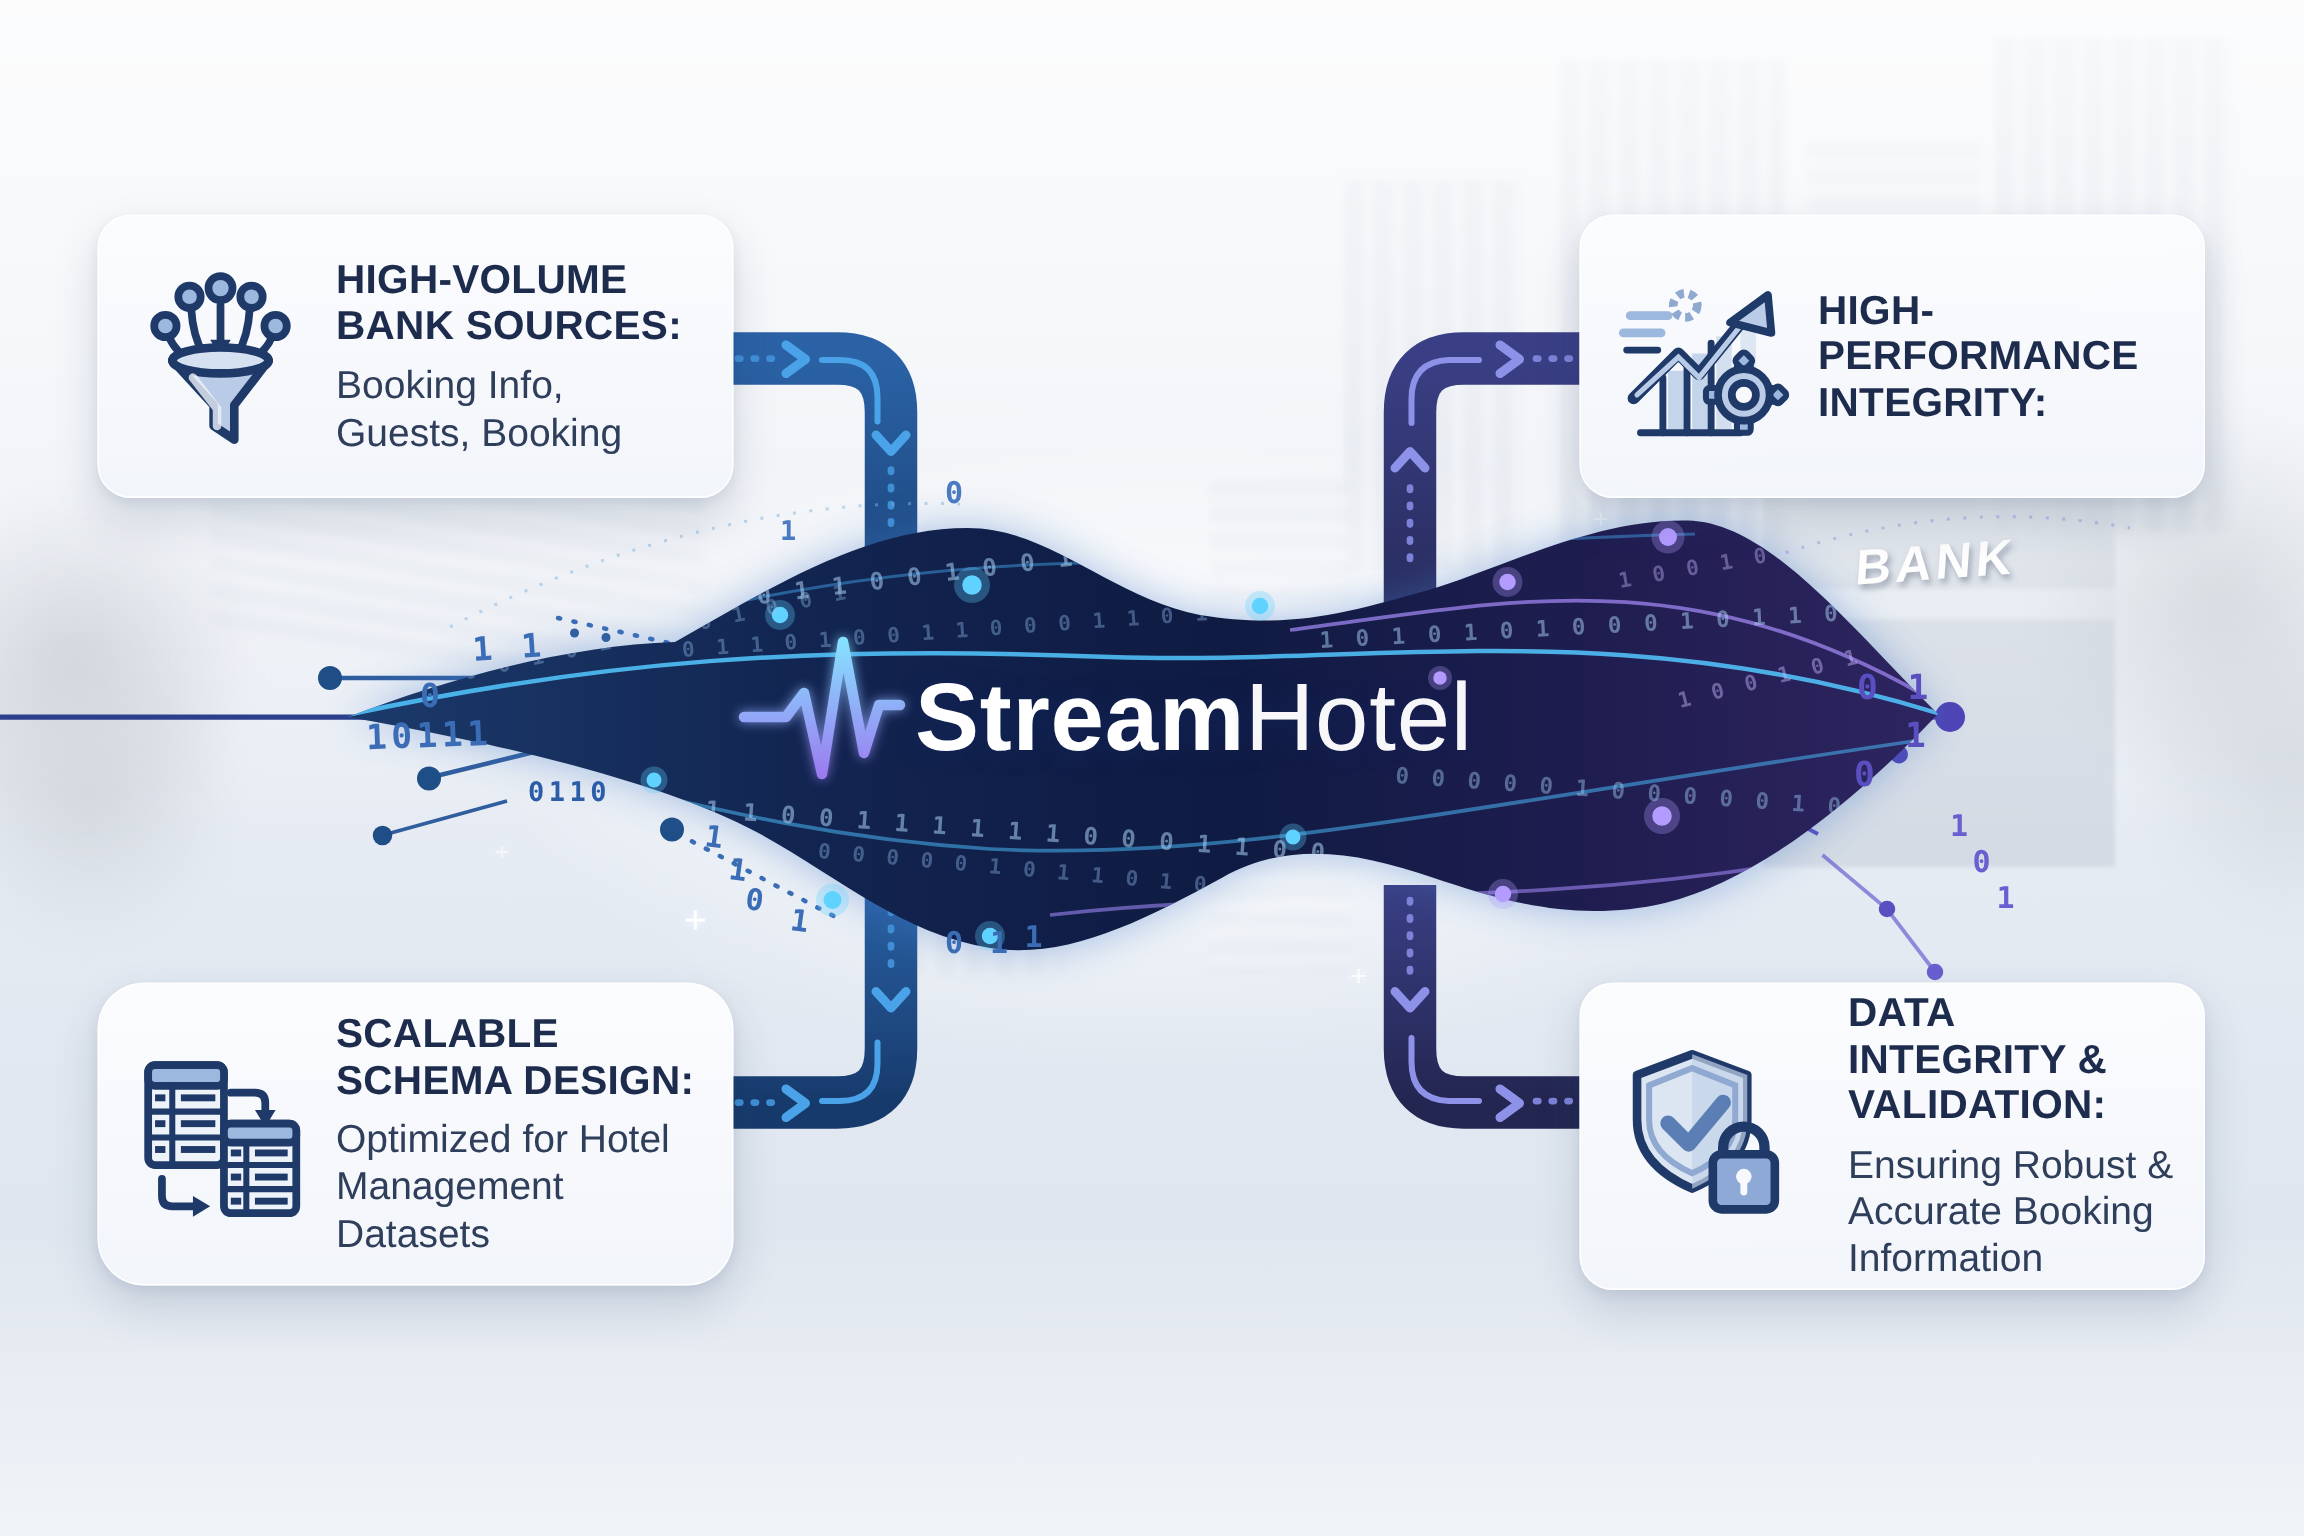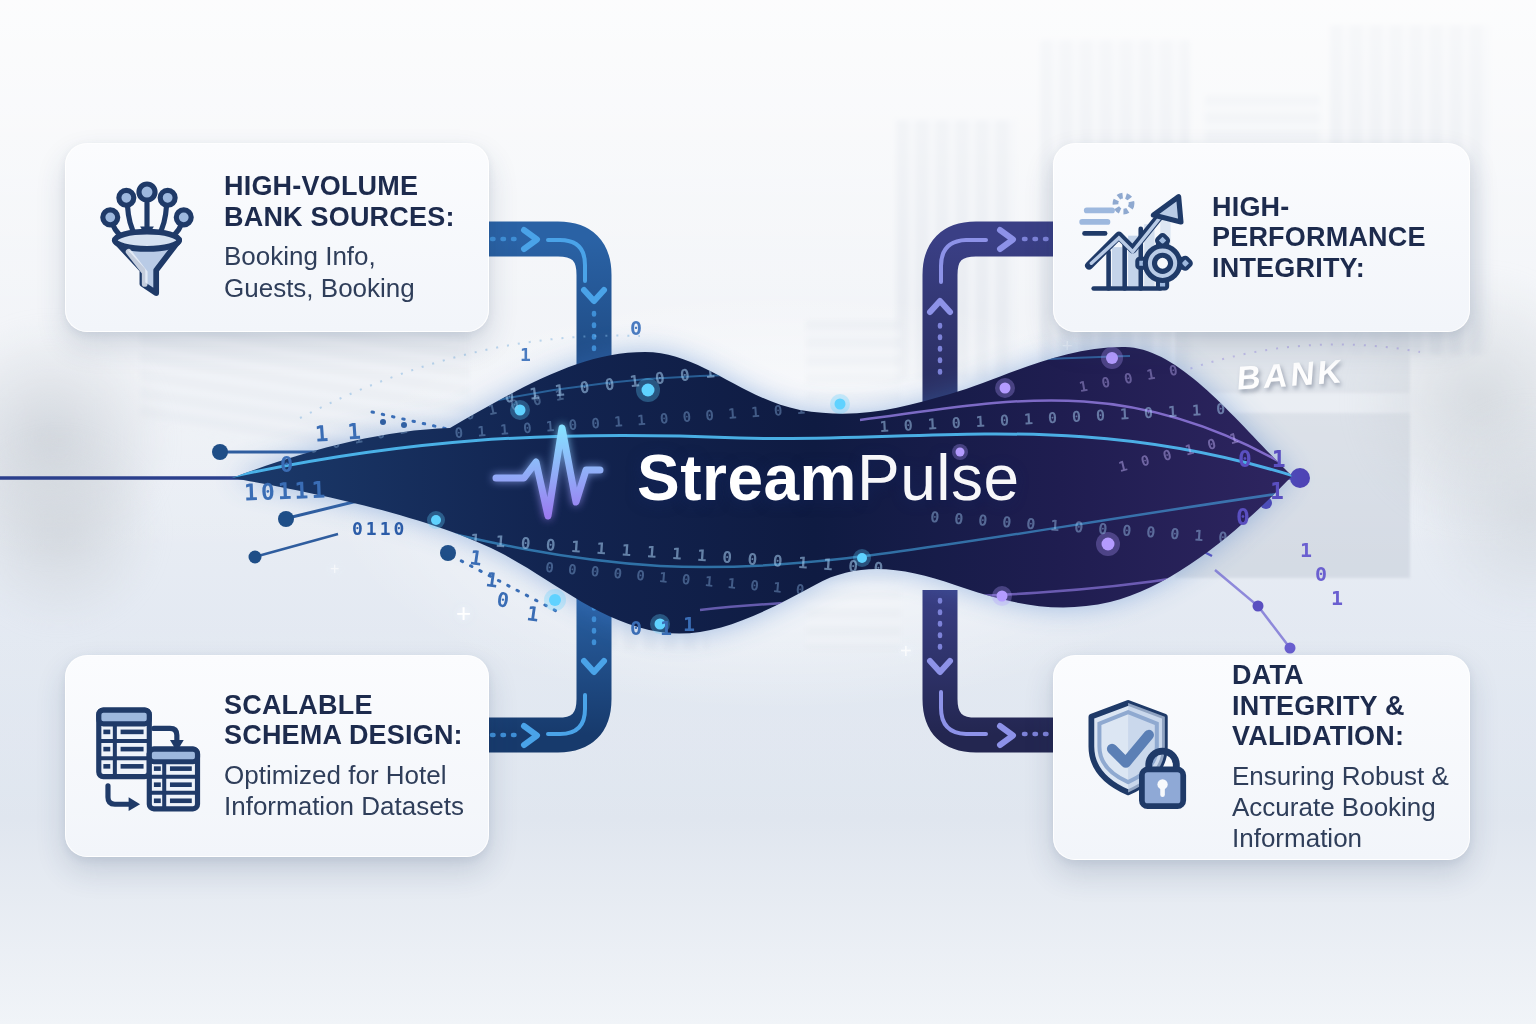--- a/index.html
+++ b/index.html
@@ -28,29 +28,29 @@
     background:linear-gradient(180deg,#fbfcfe,#f2f5fa);
     border:1px solid rgba(255,255,255,.9);
     border-radius:22px;box-shadow:0 14px 30px rgba(40,60,100,.16),0 3px 8px rgba(40,60,100,.08);
     padding:14px 20px;z-index:6;}
   .card .icon-wrap{flex:0 0 122px;display:flex;align-items:center;justify-content:center;}
   .card .txt{display:flex;flex-direction:column;gap:9px;}
   .card h3{margin:0;font-size:27px;line-height:1.13;font-weight:800;color:#1d2b4d;letter-spacing:.2px;}
   .card p{margin:0;font-size:26px;line-height:1.2;font-weight:400;color:#2f3e5a;}
   #card-top-left{left:65px;top:143px;width:382px;height:159px;}
   #card-top-right{left:1053px;top:143px;width:375px;height:159px;}
-  #card-bottom-left{left:65px;top:655px;width:382px;height:172px;}
+  #card-bottom-left{left:65px;top:655px;width:382px;height:172px;border-radius:31px;}
   #card-bottom-right{left:1053px;top:655px;width:375px;height:175px;gap:36px;}
   #card-top-left .txt{max-width:250px;} #card-top-right .txt{max-width:260px;}
   #card-bottom-left .txt{max-width:250px;} #card-bottom-right .txt{max-width:250px;}
   
   .logo{position:absolute;left:498px;top:426px;width:560px;height:104px;display:flex;align-items:center;z-index:5;}
   .logo .word{font-size:64px;color:#ffffff;letter-spacing:.5px;white-space:nowrap;
     text-shadow:0 2px 14px rgba(20,40,100,.55);}
-  .logo .bold{font-weight:800;margin-left:27px;} .logo .light{font-weight:400;opacity:.97;}
+  .logo .bold{font-weight:800;} .logo .light{font-weight:400;opacity:.97;}
   
   #digits-layer{position:absolute;inset:0;z-index:4;pointer-events:none;}
   #digits-layer span{position:absolute;font-family:"DejaVu Sans Mono",monospace;font-weight:700;}
   svg.scene{position:absolute;inset:0;z-index:3;}
   svg.pipes{position:absolute;inset:0;z-index:2;}
 </style>
 </head>
 <body>
 
 <div class="bg-layer">
@@ -259,21 +259,21 @@
   </div>
 
 <span class="sparkle" style="left:456px;top:598px;font-size:26px;">+</span>
 <span class="sparkle" style="left:900px;top:640px;font-size:20px;opacity:.8;">+</span>
 <span class="sparkle" style="left:1062px;top:336px;font-size:18px;opacity:.7;">+</span>
 <span class="sparkle" style="left:330px;top:560px;font-size:16px;opacity:.6;">+</span>
 
 <div class="logo">
   <span style="width:112px;flex:0 0 112px;"></span>
   <span class="word bold">Stream</span>
-  <span class="word light">Pulse</span>
+  <span class="word light">Hotel</span>
 </div>
 
 <div class="card" id="card-top-left">
   <div class="icon-wrap">
     <svg width="116" height="124" viewBox="0 0 100 108">
       <g stroke="#1f3a68" stroke-width="4.5" fill="none" stroke-linecap="round">
         <path d="M20,42 Q24,52 34,56"></path>
         <path d="M33,26 Q34,42 40,52"></path>
         <path d="M50,24 V47"></path>
         <path d="M67,26 Q66,42 60,52"></path>
@@ -381,21 +381,21 @@
         </g>
       </g>
       <path d="M56,30 h14 q6,0 6,6 v6" fill="none" stroke="#1f3a68" stroke-width="4.5" stroke-linecap="round"></path>
       <polygon points="76,50 70,40 82,40" fill="#1f3a68"></polygon>
       <path d="M16,80 v10 q0,6 6,6 h14" fill="none" stroke="#1f3a68" stroke-width="4.5" stroke-linecap="round"></path>
       <polygon points="44,96 34,90 34,102" fill="#1f3a68"></polygon>
     </svg>
   </div>
   <div class="txt">
     <h3>SCALABLE SCHEMA DESIGN:</h3>
-    <p>Optimized for Hotel Information Datasets</p>
+    <p>Optimized for Hotel Management Datasets</p>
   </div>
 </div>
 
 <div class="card" id="card-bottom-right">
   <div class="icon-wrap">
     <svg width="116" height="124" viewBox="0 0 100 108">
       <path d="M44,6 L76,18 V44 Q76,70 44,84 Q12,70 12,44 V18 Z" fill="#dce6f3" stroke="#1f3a68" stroke-width="5" stroke-linejoin="round"></path>
       <path d="M44,6 L76,18 V44 Q76,70 44,84 Z" fill="#c2d2e8" opacity=".7"></path>
       <path d="M44,14 L69,24 V44 Q69,64 44,75 Q19,64 19,44 V24 Z" fill="none" stroke="#8fa9d0" stroke-width="3.5"></path>
       <path d="M30,46 L42,58 L62,34" fill="none" stroke="#5b7fb5" stroke-width="9" stroke-linecap="round" stroke-linejoin="round"></path>

